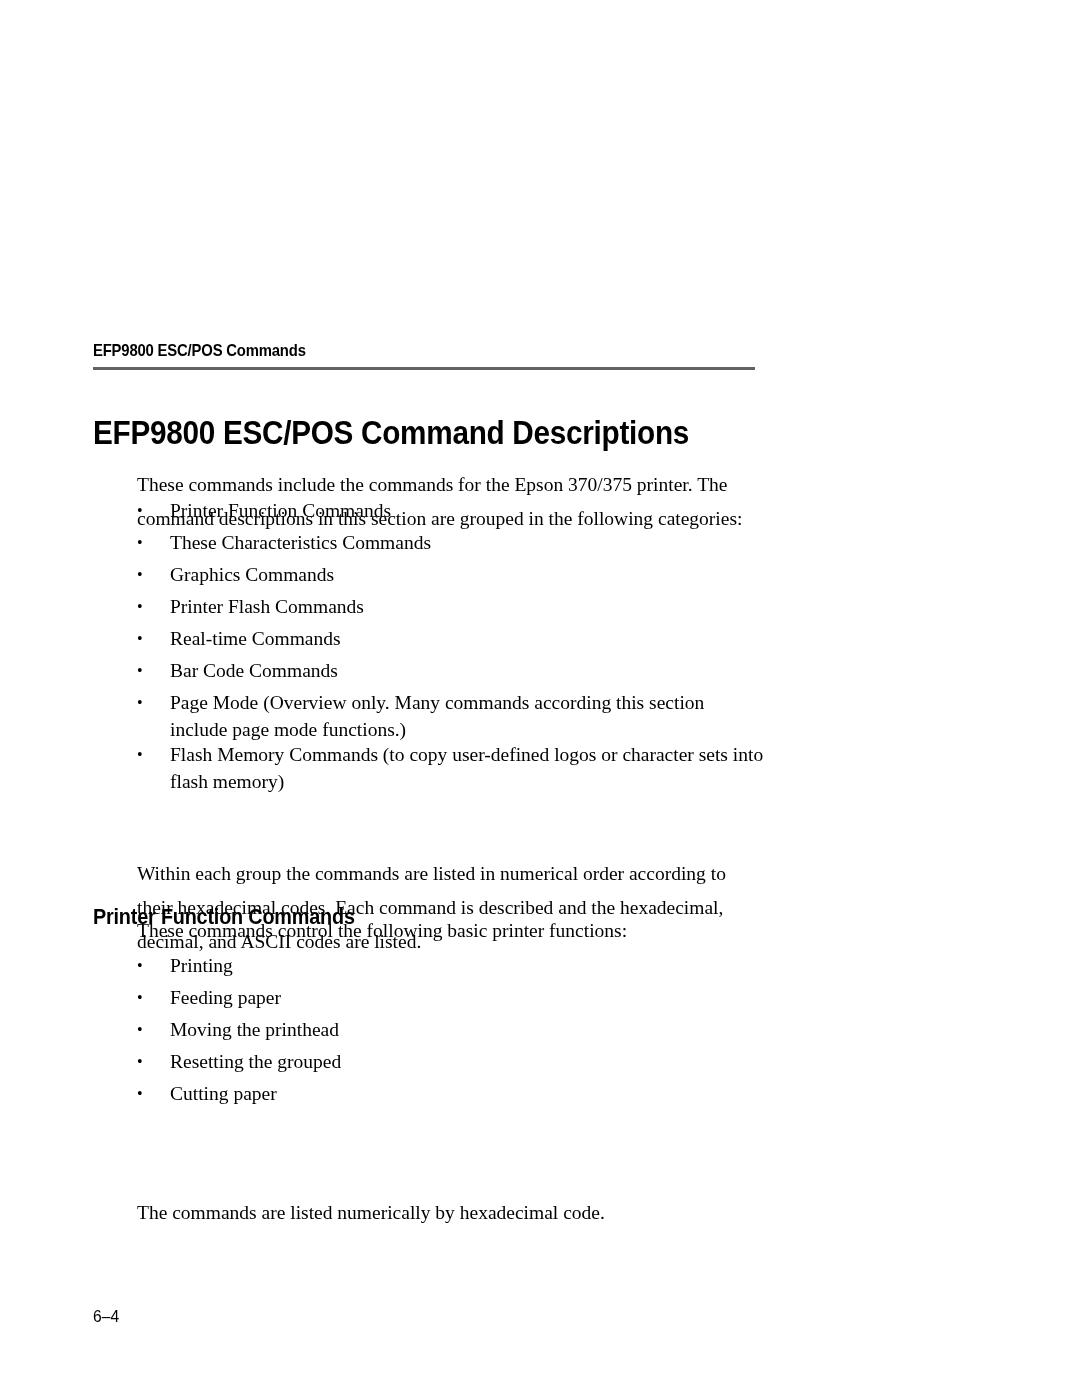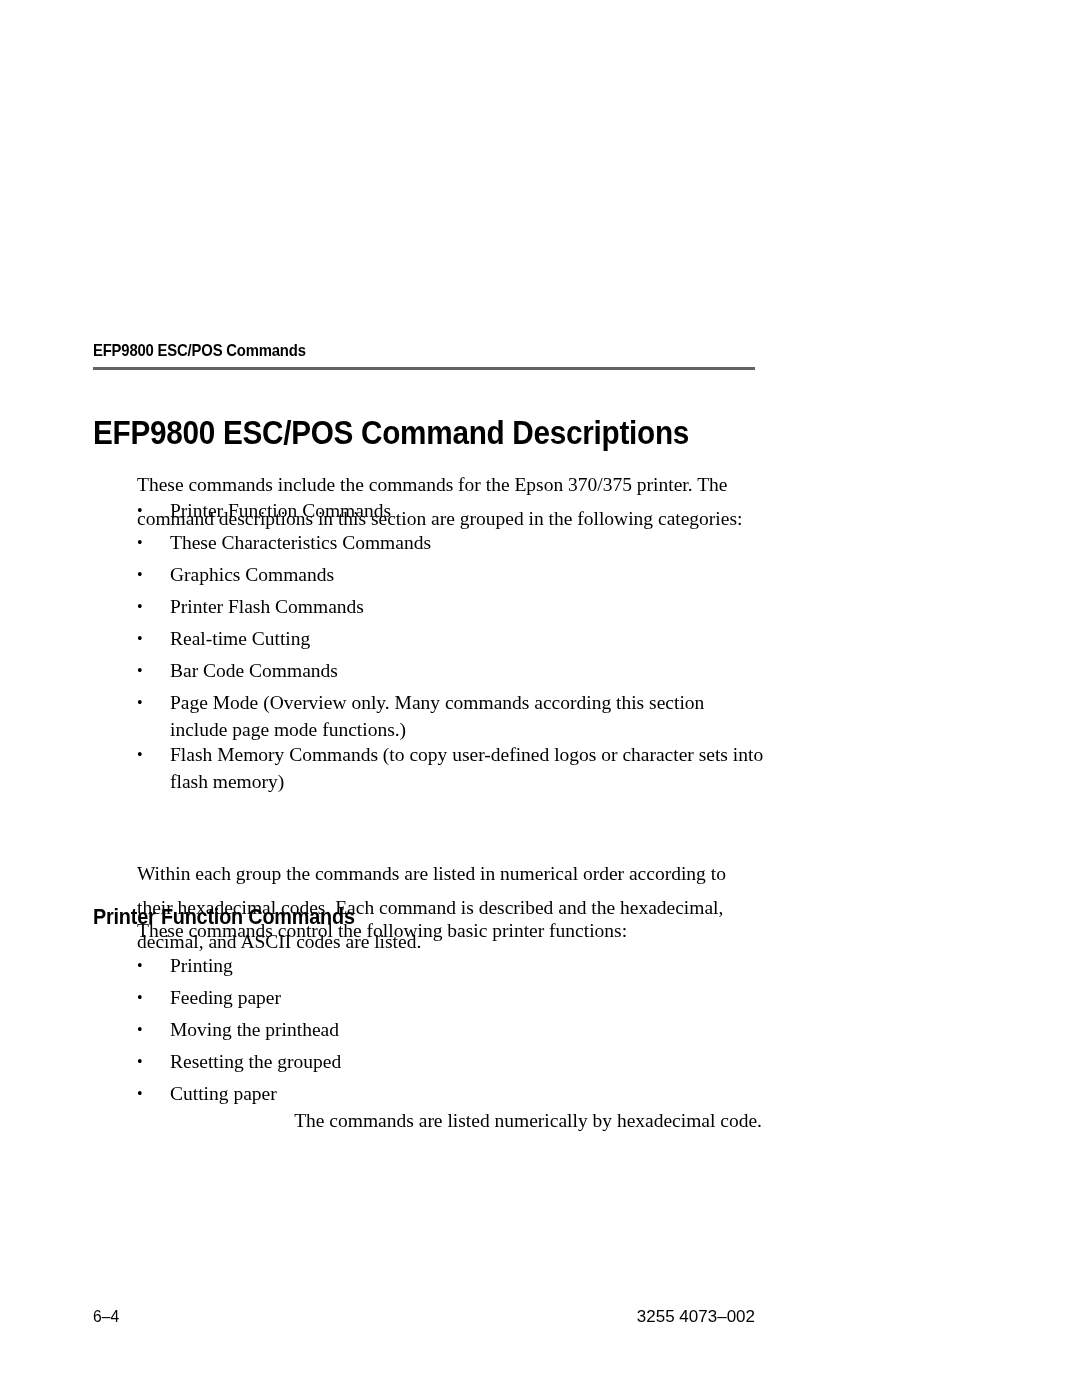--- a/index.html
+++ b/index.html
@@ -153,21 +153,21 @@
   <div class="bullet-row" style="top:562px;">
     <span class="dot">•</span>
     <span class="btext">Graphics Commands</span>
   </div>
   <div class="bullet-row" style="top:594px;">
     <span class="dot">•</span>
     <span class="btext">Printer Flash Commands</span>
   </div>
   <div class="bullet-row" style="top:626px;">
     <span class="dot">•</span>
-    <span class="btext">Real-time Cutting</span>
+    <span class="btext">Real-time Commands</span>
   </div>
   <div class="bullet-row" style="top:658px;">
     <span class="dot">•</span>
     <span class="btext">Bar Code Commands</span>
   </div>
   <div class="bullet-row" style="top:690px; width:595px;">
     <span class="dot">•</span>
     <span class="btext">Page Mode (Overview only. Many commands according this section include page mode functions.)</span>
   </div>
   <div class="bullet-row" style="top:742px; width:635px;">
@@ -195,18 +195,17 @@
   </div>
   <div class="bullet-row" style="top:1049px;">
     <span class="dot">•</span>
     <span class="btext">Resetting the grouped</span>
   </div>
   <div class="bullet-row" style="top:1081px;">
     <span class="dot">•</span>
     <span class="btext">Cutting paper</span>
   </div>
 
-  <p class="para" style="top:1084px;text-align:right;">The commands are listed numerically by hexadecimal code.</p>
+  <p class="para" style="top:1176px;">The commands are listed numerically by hexadecimal code.</p>
 
   <div class="footer-left">6–4</div>
-  <div class="footer-right">3255 4073–002</div>
 
 </div>
 
 </body></html>

